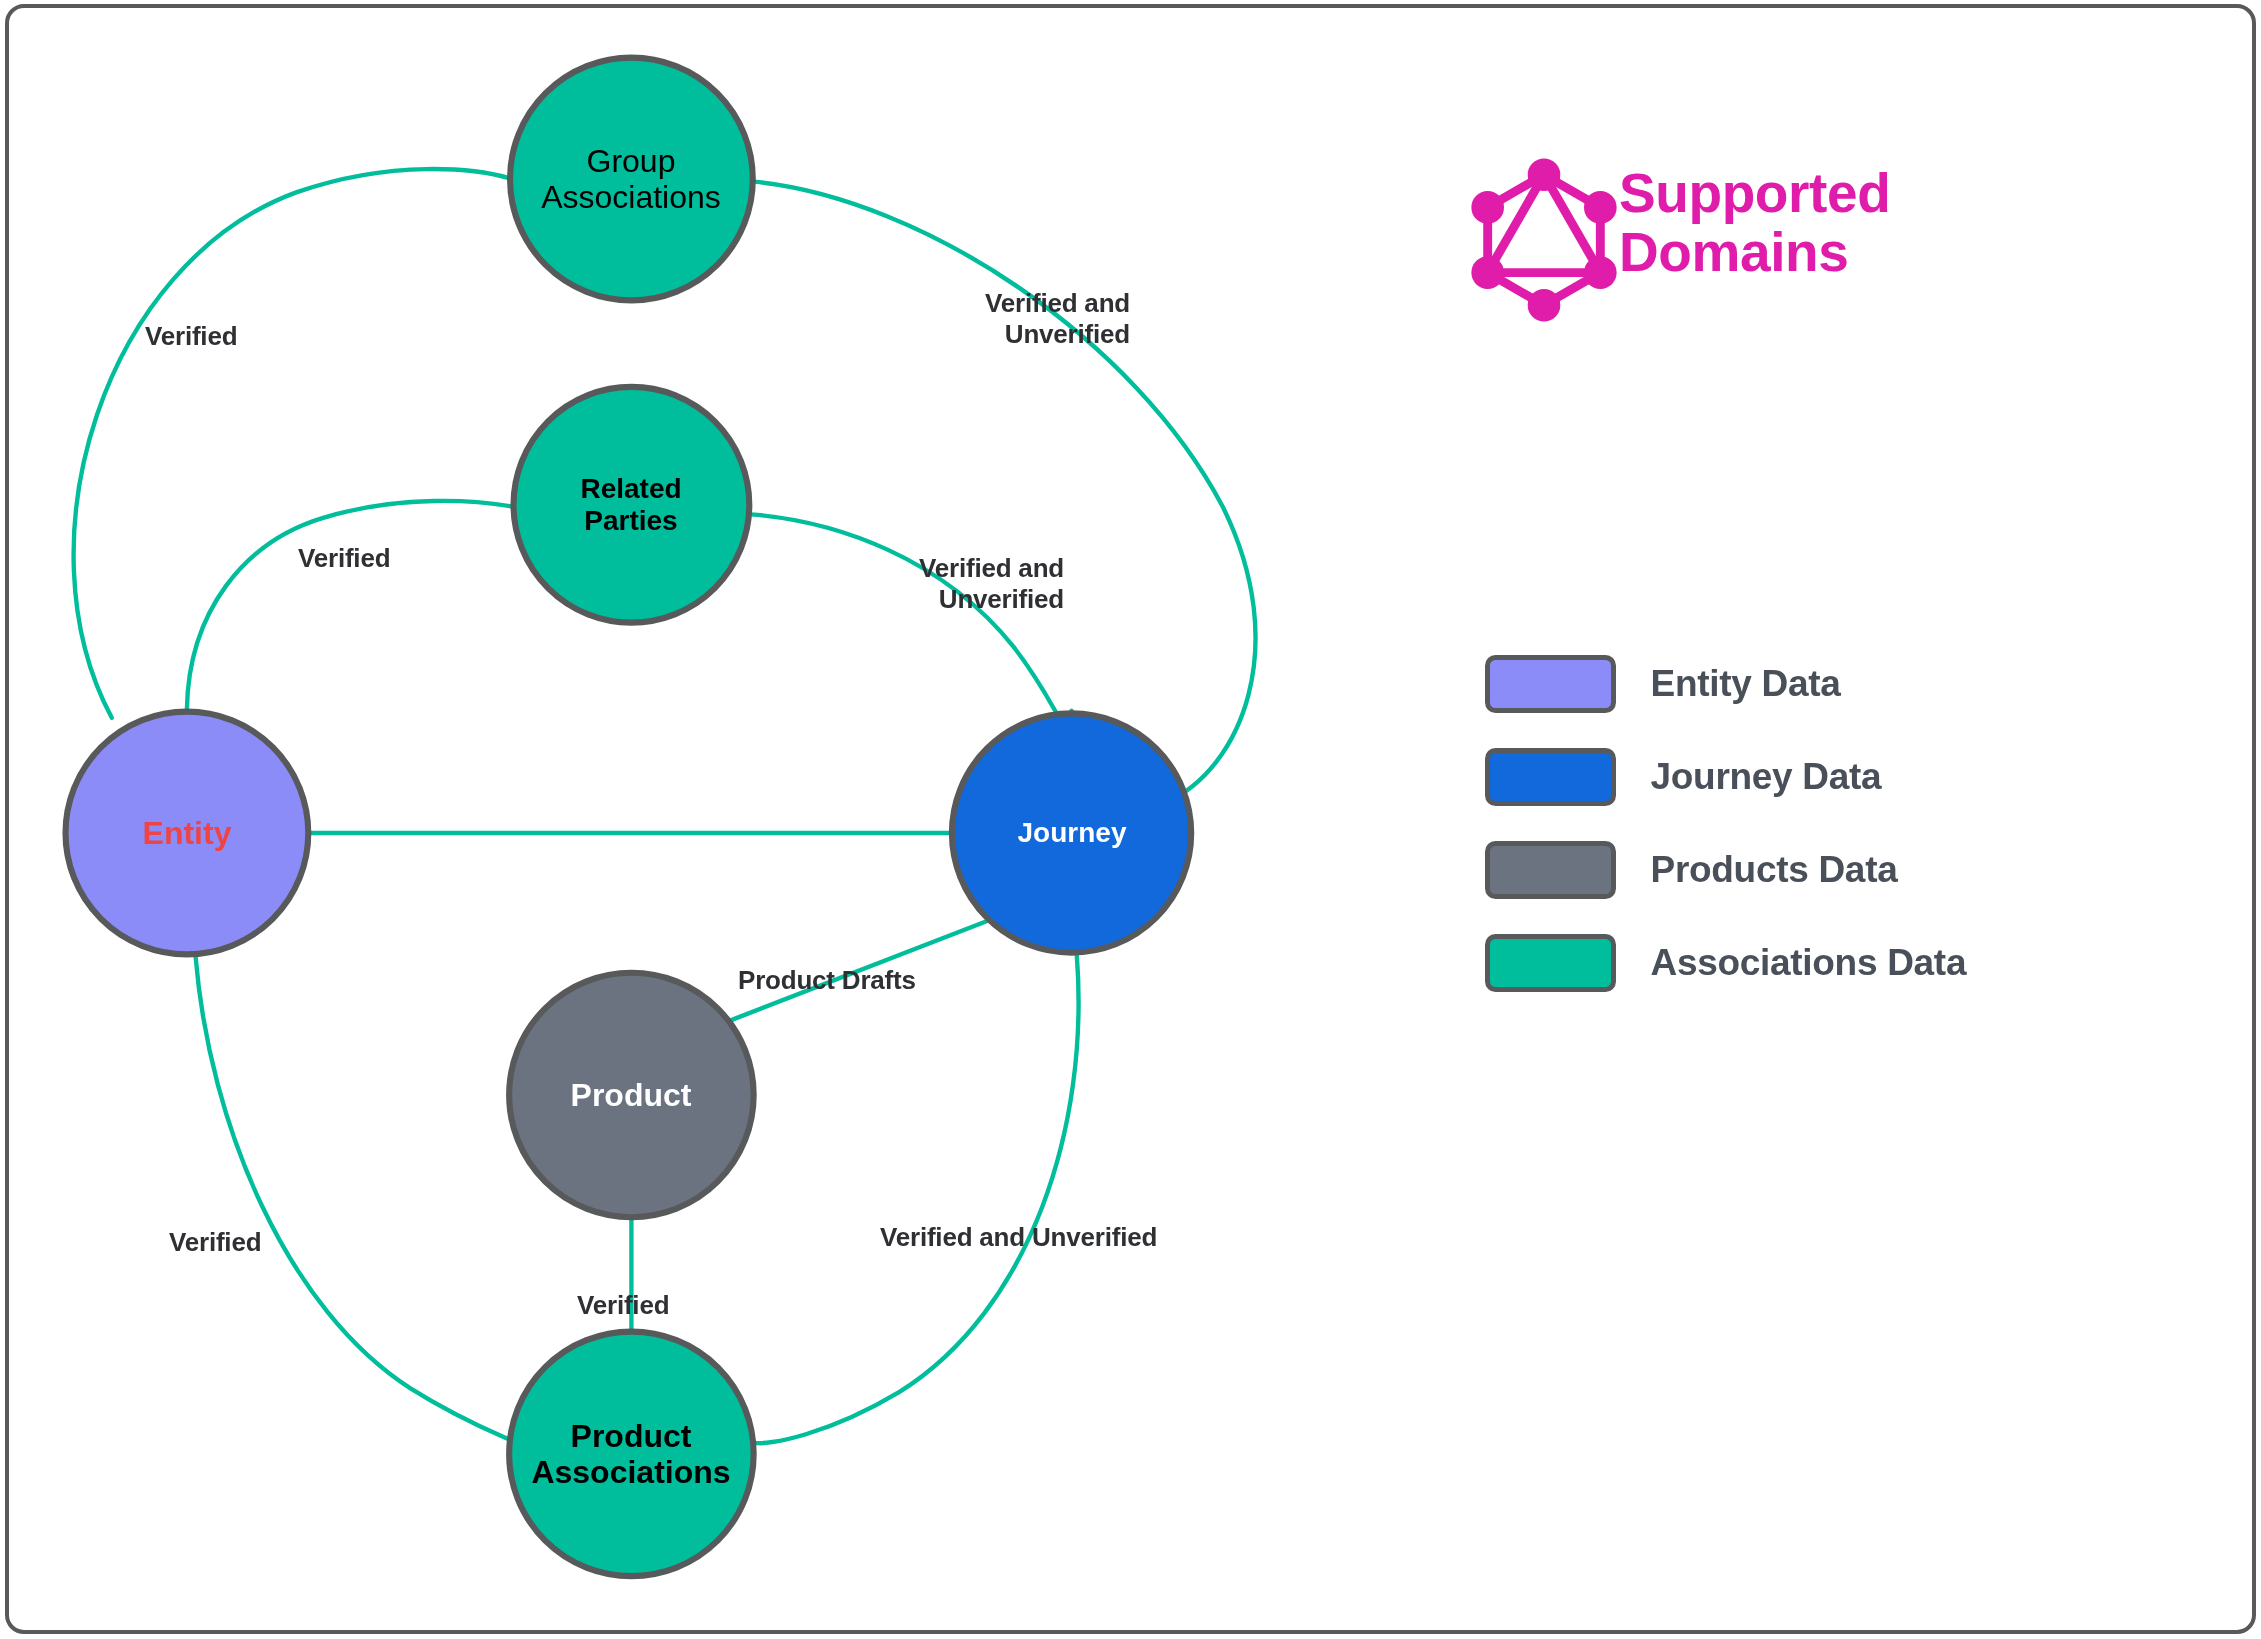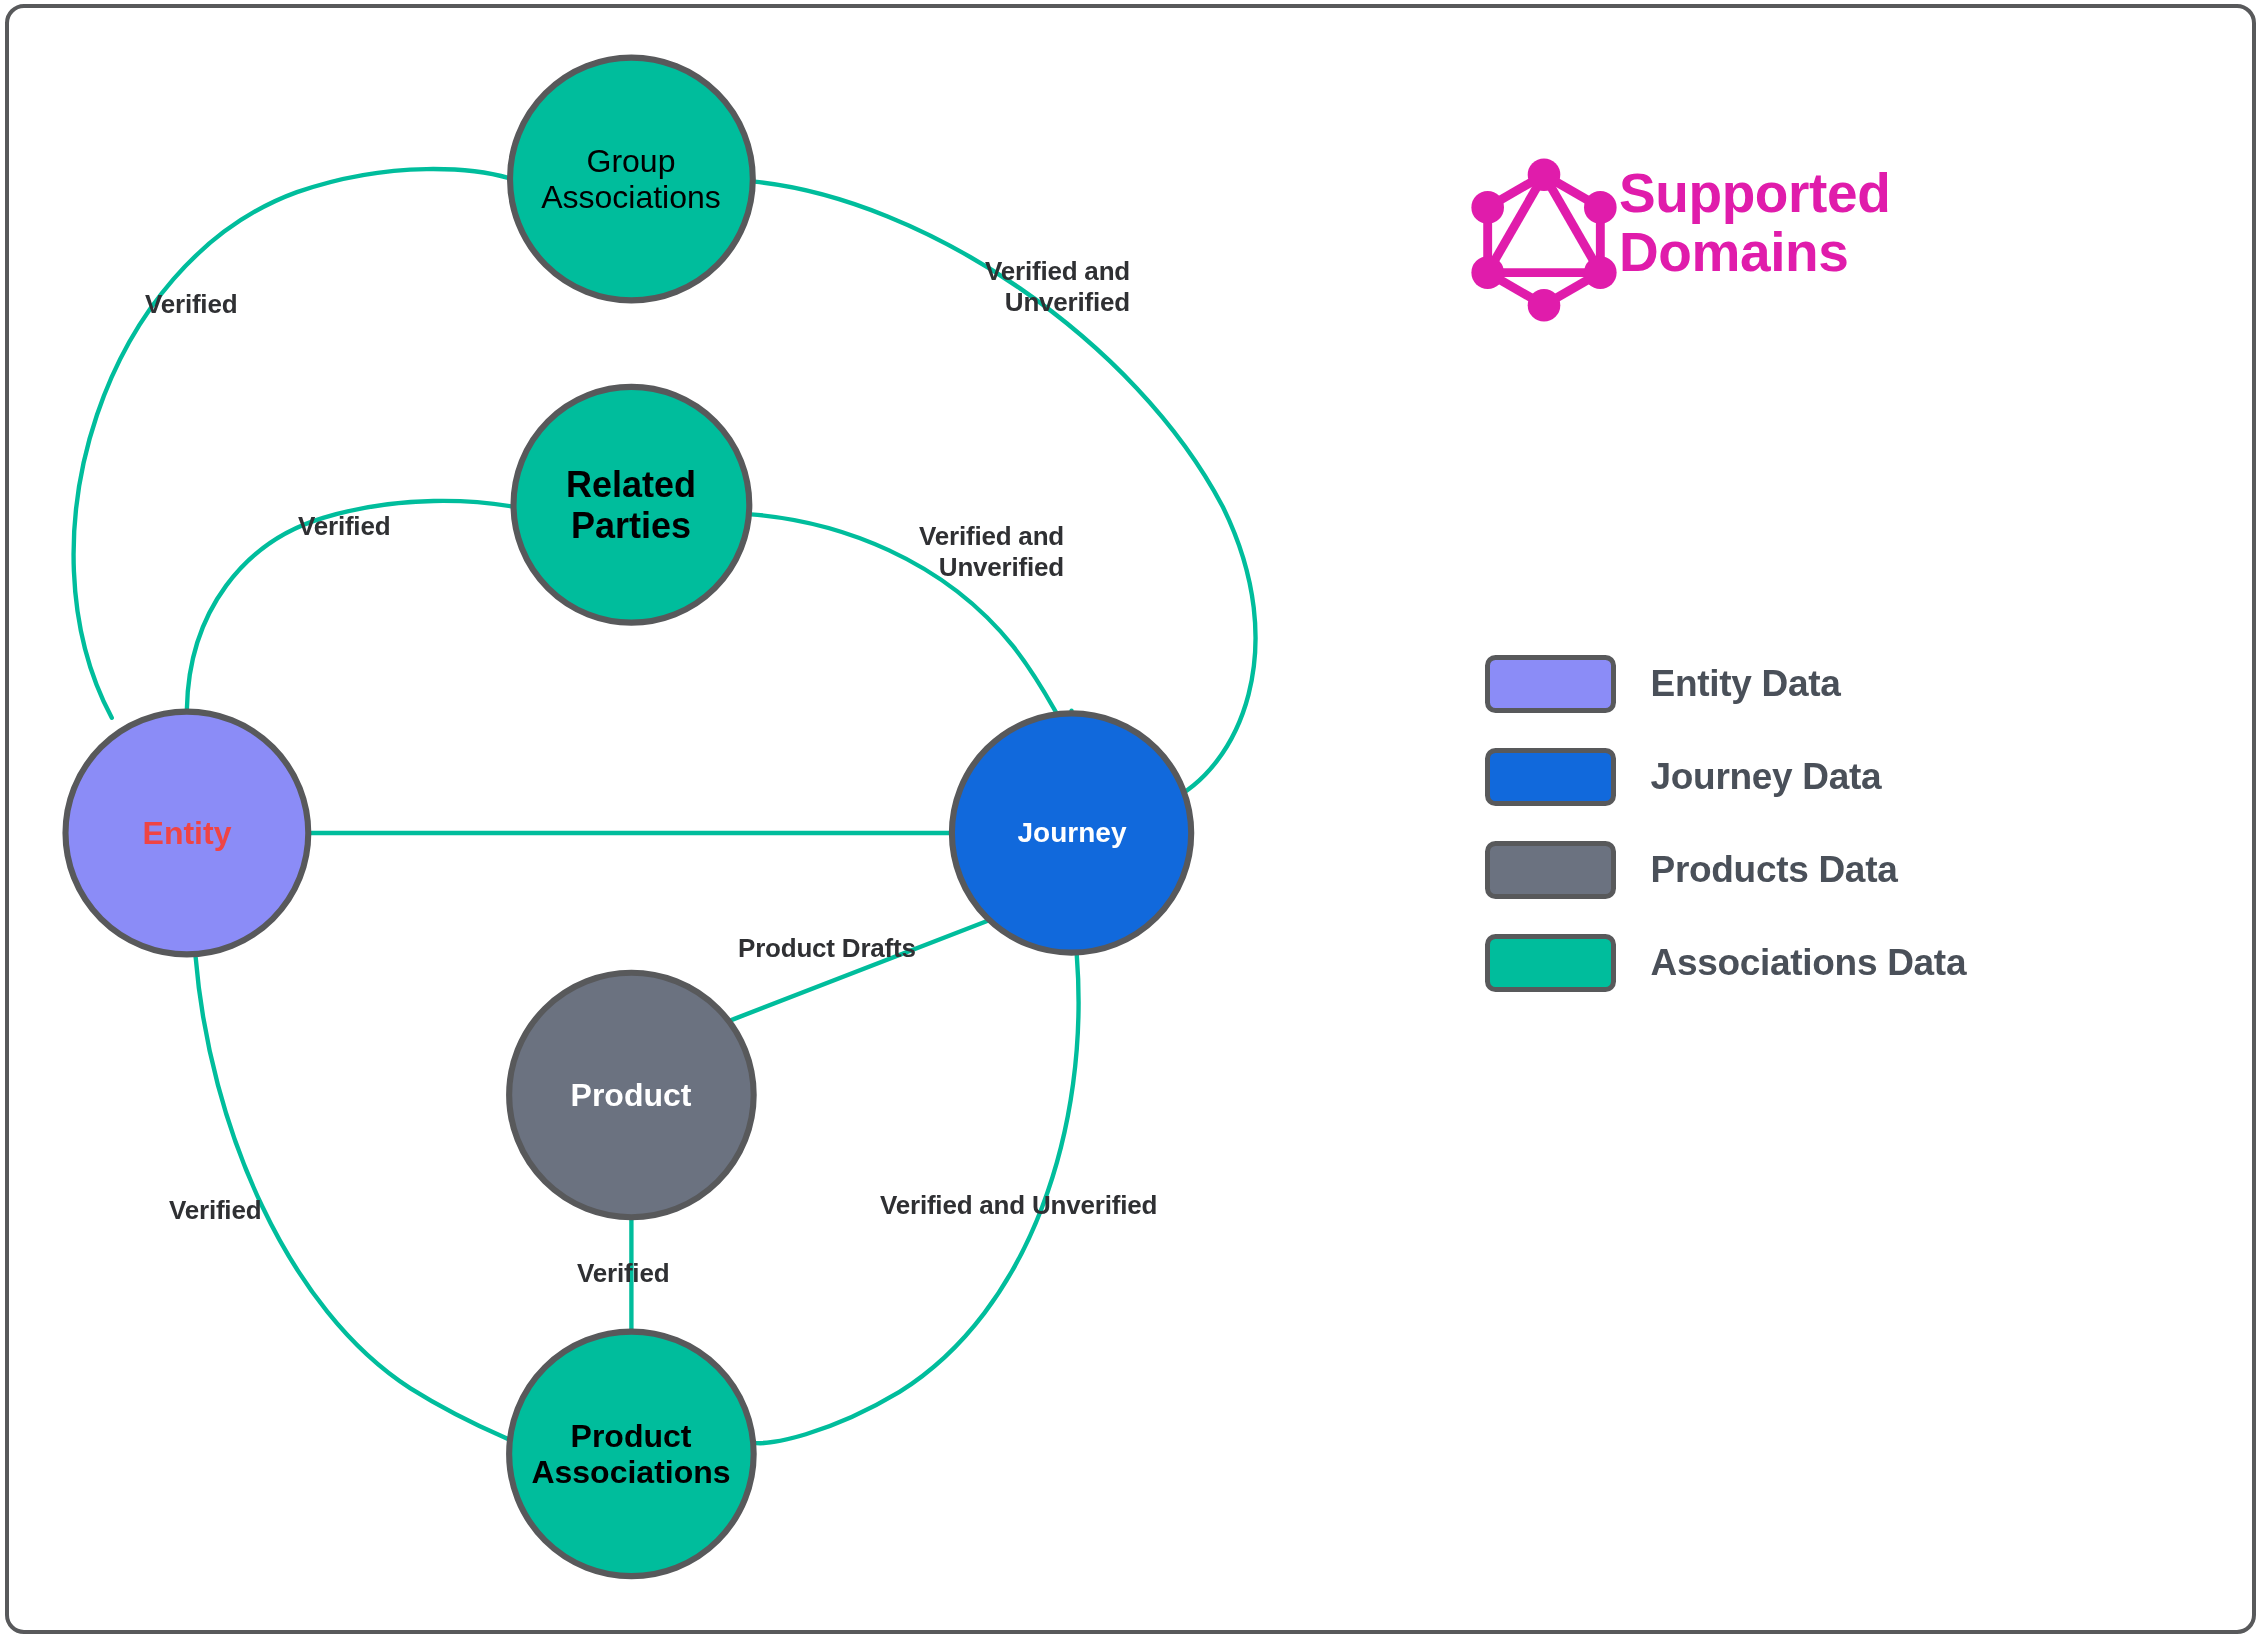--- a/index.html
+++ b/index.html
@@ -49,20 +49,21 @@
   
   .edge-label {
     position: absolute;
     font-size: 26px;
     font-weight: bold;
     color: #2f3033;
     line-height: 1.18;
     white-space: pre-line;
     letter-spacing: -0.2px;
     pointer-events: none;
+    margin-top: 32px;
   }
 
   
   #right-panel {
     position: absolute;
     left: 1450px;
     top: 148px;
     width: 769px;
     height: 873px;
   }
@@ -141,21 +142,21 @@
       <circle cx="214" cy="954" r="139" fill="#8b8cf7" stroke="#58595b" stroke-width="7"></circle>
       <circle cx="1227" cy="954" r="137" fill="#1169dc" stroke="#58595b" stroke-width="7"></circle>
       <circle cx="723" cy="1254" r="140" fill="#6b7280" stroke="#58595b" stroke-width="7"></circle>
       <circle cx="723" cy="1665" r="140" fill="#00bd9c" stroke="#58595b" stroke-width="7"></circle>
     </g>
   </svg>
 
   <div class="node-label" style="left:631px; top:179px; font-size:32px; font-weight:normal; color:#000;">Group
 Associations</div>
 
-  <div class="node-label" style="left:631px; top:505px; font-size:36px; font-weight:bold; color:#000;">Related
+  <div class="node-label" style="left:631px; top:505px; font-size:28px; font-weight:bold; color:#000;">Related
 Parties</div>
 
   <div class="node-label" style="left:187px; top:833px; font-size:32px; font-weight:bold; color:#ef4444;">Entity</div>
 
   <div class="node-label" style="left:1072px; top:833px; font-size:28px; font-weight:bold; color:#fff;">Journey</div>
 
   <div class="node-label" style="left:631px; top:1095px; font-size:32px; font-weight:bold; color:#fff;">Product</div>
 
   <div class="node-label" style="left:631px; top:1454px; font-size:32px; font-weight:bold; color:#000;">Product
 Associations</div>

